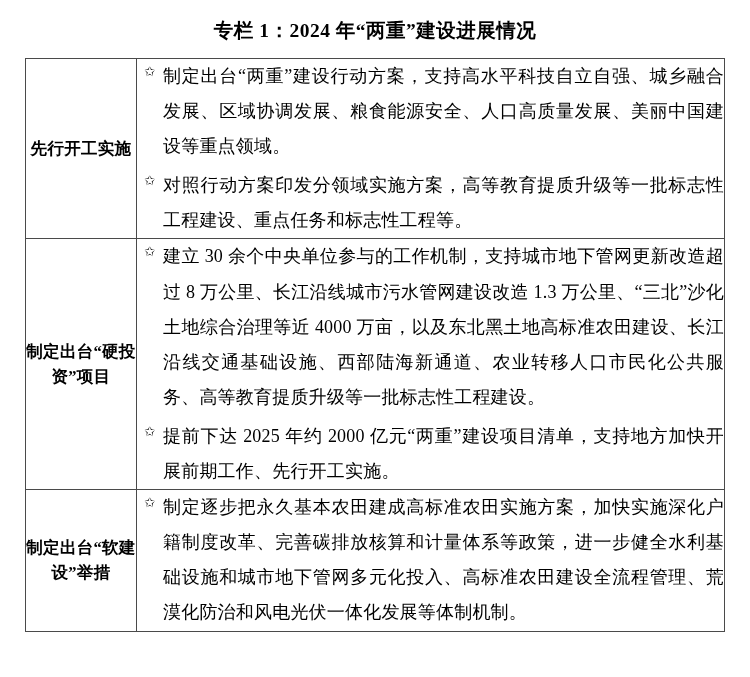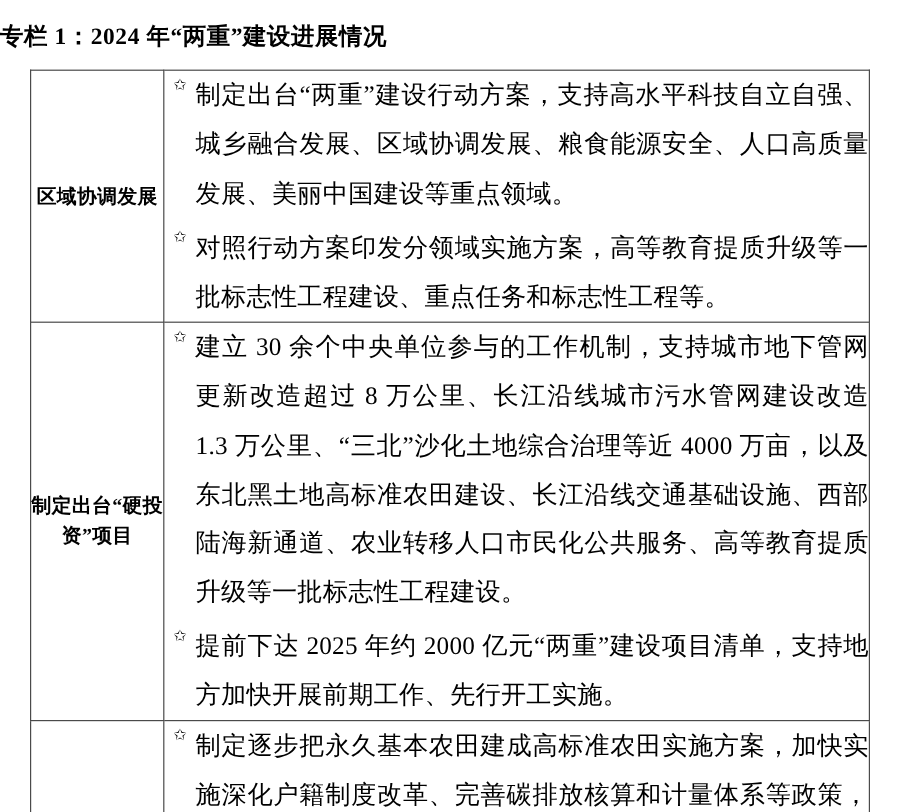--- a/index.html
+++ b/index.html
@@ -13,20 +13,21 @@
     font-family: "Liberation Serif", "DejaVu Serif", serif;
     color: #000000;
     overflow: hidden;
   }
   .page {
     width: 750px;
     box-sizing: border-box;
     padding: 0;
   }
   .doc-title {
+    text-align: center;
     font-size: 19.5px;
     font-weight: bold;
     letter-spacing: 0.5px;
     margin: 17px 0 14px 0;
     font-family: "Liberation Serif", "DejaVu Serif", serif;
   }
   table.box {
     border-collapse: collapse;
     margin: 0 auto;
     width: 700px;
@@ -66,39 +67,39 @@
     flex: 0 0 auto;
     width: 26px;
     text-align: center;
     font-size: 13px;
     line-height: 1.95;
     color: #000;
     font-family: "DejaVu Sans", sans-serif;
   }
   .item-text {
     flex: 1 1 auto;
-    font-size: 21px;
+    font-size: 18px;
     line-height: 1.95;
     text-align: justify;
     text-justify: inter-character;
     letter-spacing: 0.2px;
   }
 </style>
 </head>
 <body>
 
 <div class="page">
 
   <div class="doc-title">专栏 1：2024 年“两重”建设进展情况</div>
 
   <table class="box">
     <tbody>
 
       <tr>
-        <td class="label">区域协调发展</td>
+        <td class="label">先行开工实施</td>
         <td class="content">
           <ul class="items">
             <li>
               <span class="bullet">✩</span>
               <span class="item-text">制定出台“两重”建设行动方案，支持高水平科技自立自强、城乡融合发展、区域协调发展、粮食能源安全、人口高质量发展、美丽中国建设等重点领域。</span>
             </li>
             <li>
               <span class="bullet">✩</span>
               <span class="item-text">对照行动方案印发分领域实施方案，高等教育提质升级等一批标志性工程建设、重点任务和标志性工程等。</span>
             </li>

